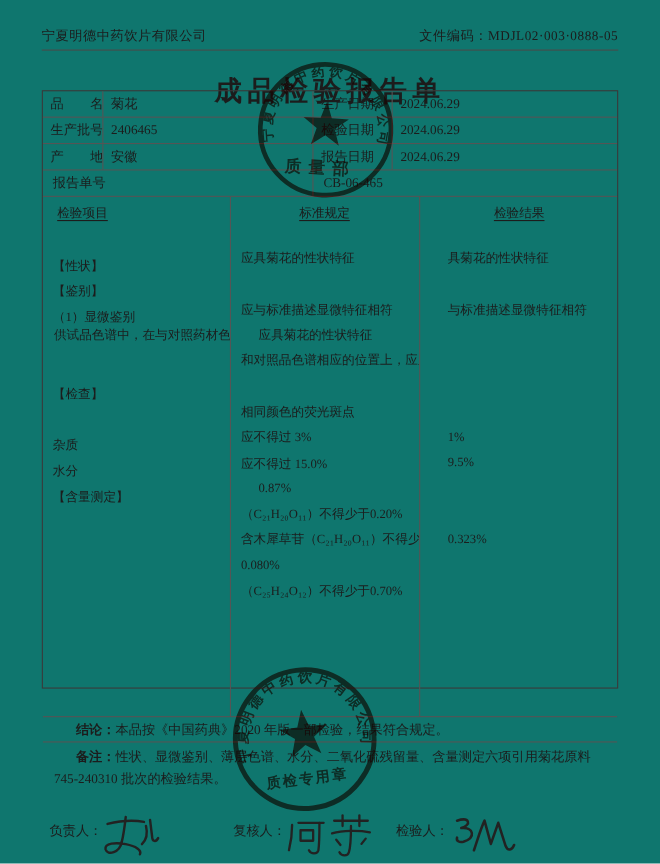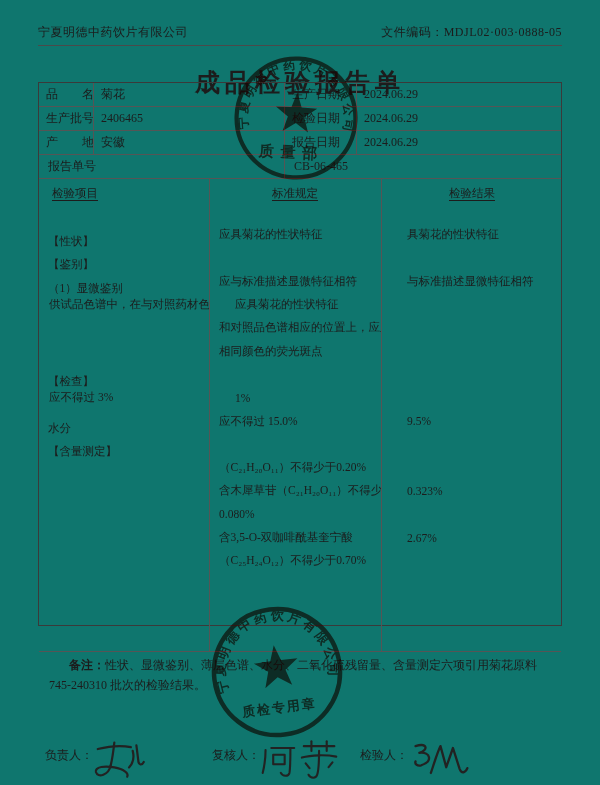--- a/index.html
+++ b/index.html
@@ -127,69 +127,70 @@
         <div class="tline">
             <span class="c2">供试品色谱中，在与对照药材色谱</span>
             <span class="c3">应具菊花的性状特征</span>
           </div>
         <div class="tline">
             <span class="c1"></span>
             <span class="c2">和对照品色谱相应的位置上，应显</span>
             <span class="c3"></span>
           </div>
         <div class="tline">
-            <span class="c1"></span>
-            <span class="c2">相同颜色的荧光斑点</span>
-            <span class="c3"></span>
-          </div>
-        <div class="tline">
             <span class="c1">【检查】</span>
             <span class="c2"></span>
             <span class="c3"></span>
           </div>
         <div class="tline">
+            <span class="c1"></span>
+            <span class="c2">相同颜色的荧光斑点</span>
+            <span class="c3"></span>
+          </div>
+        <div class="tline">
+            <span class="c1">杂质</span>
             <span class="c2">应不得过 3%</span>
             <span class="c3">1%</span>
           </div>
         <div class="tline">
             <span class="c1">水分</span>
             <span class="c2">应不得过 15.0%</span>
             <span class="c3">9.5%</span>
           </div>
         <div class="tline">
             <span class="c1">【含量测定】</span>
+            <span class="c3">0.87%</span>
           </div>
         <div class="tline">
             <span class="c1"></span>
             <span class="c2">（C₂₁H₂₀O₁₁）不得少于0.20%</span>
             <span class="c3"></span>
           </div>
         <div class="tline">
             <span class="c1"></span>
             <span class="c2">含木犀草苷（C₂₁H₂₀O₁₁）不得少于</span>
             <span class="c3">0.323%</span>
           </div>
         <div class="tline">
             <span class="c1"></span>
             <span class="c2">0.080%</span>
             <span class="c3"></span>
           </div>
         <div class="tline">
             <span class="c1"></span>
-            <span class="c2">含3,5-O-双咖啡酰基奎宁酸</span>
-            <span class="c3">2.67%</span>
-          </div>
-        <div class="tline">
-            <span class="c1"></span>
             <span class="c2">（C₂₅H₂₄O₁₂）不得少于0.70%</span>
             <span class="c3"></span>
           </div>
       </div>
     </div>
 
+    <div class="crow">
+      <b>结论：</b>
+      <span>本品按《中国药典》2020 年版一部检验，结果符合规定。</span>
+    </div>
 
     <div class="nrow">
       <b>备注：</b><span>性状、显微鉴别、薄层色谱、水分、二氧化硫残留量、含量测定六项引用菊花原料 745-240310 批次的检验结果。</span>
     </div>
 
   </div>
 
   <svg class="stamp stamp-top" viewBox="0 0 140 140">
     <circle cx="70" cy="70" r="63" fill="none" stroke="#cf3a2e" stroke-width="4.5"></circle>
     <path id="arcTop" d="M 30,103 A 52,52 0 1 1 110,103" fill="none"></path>

